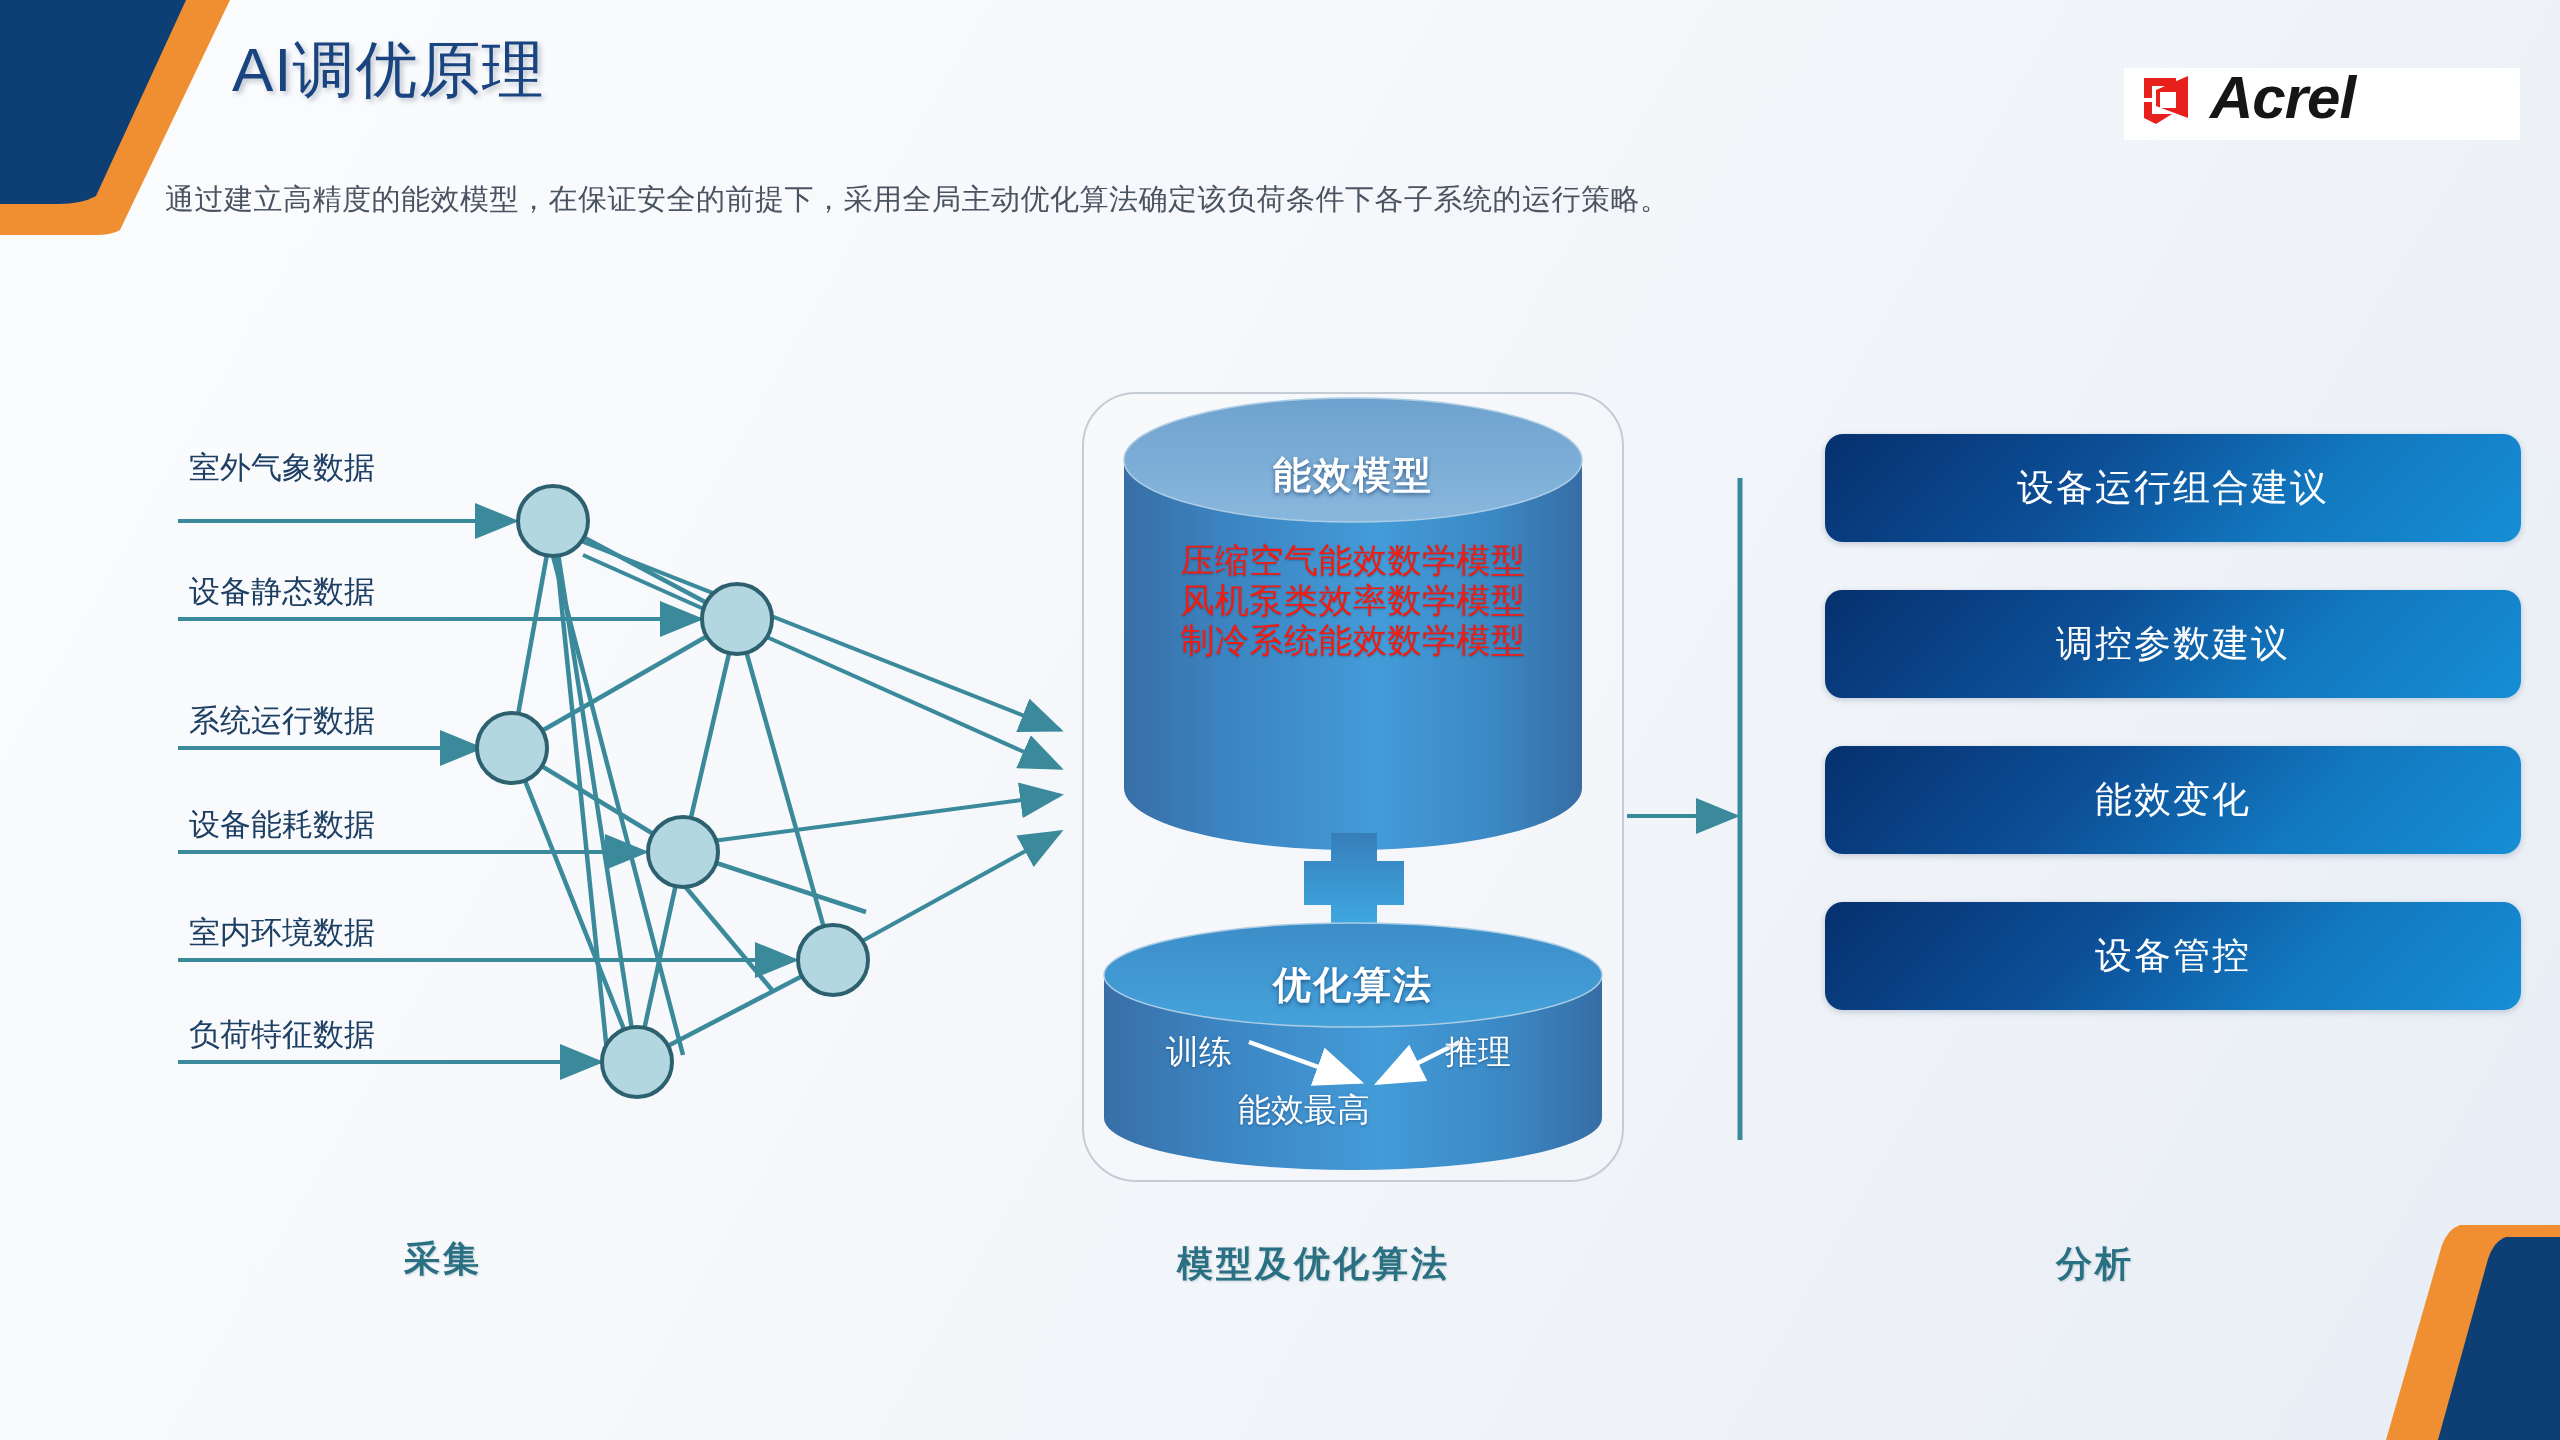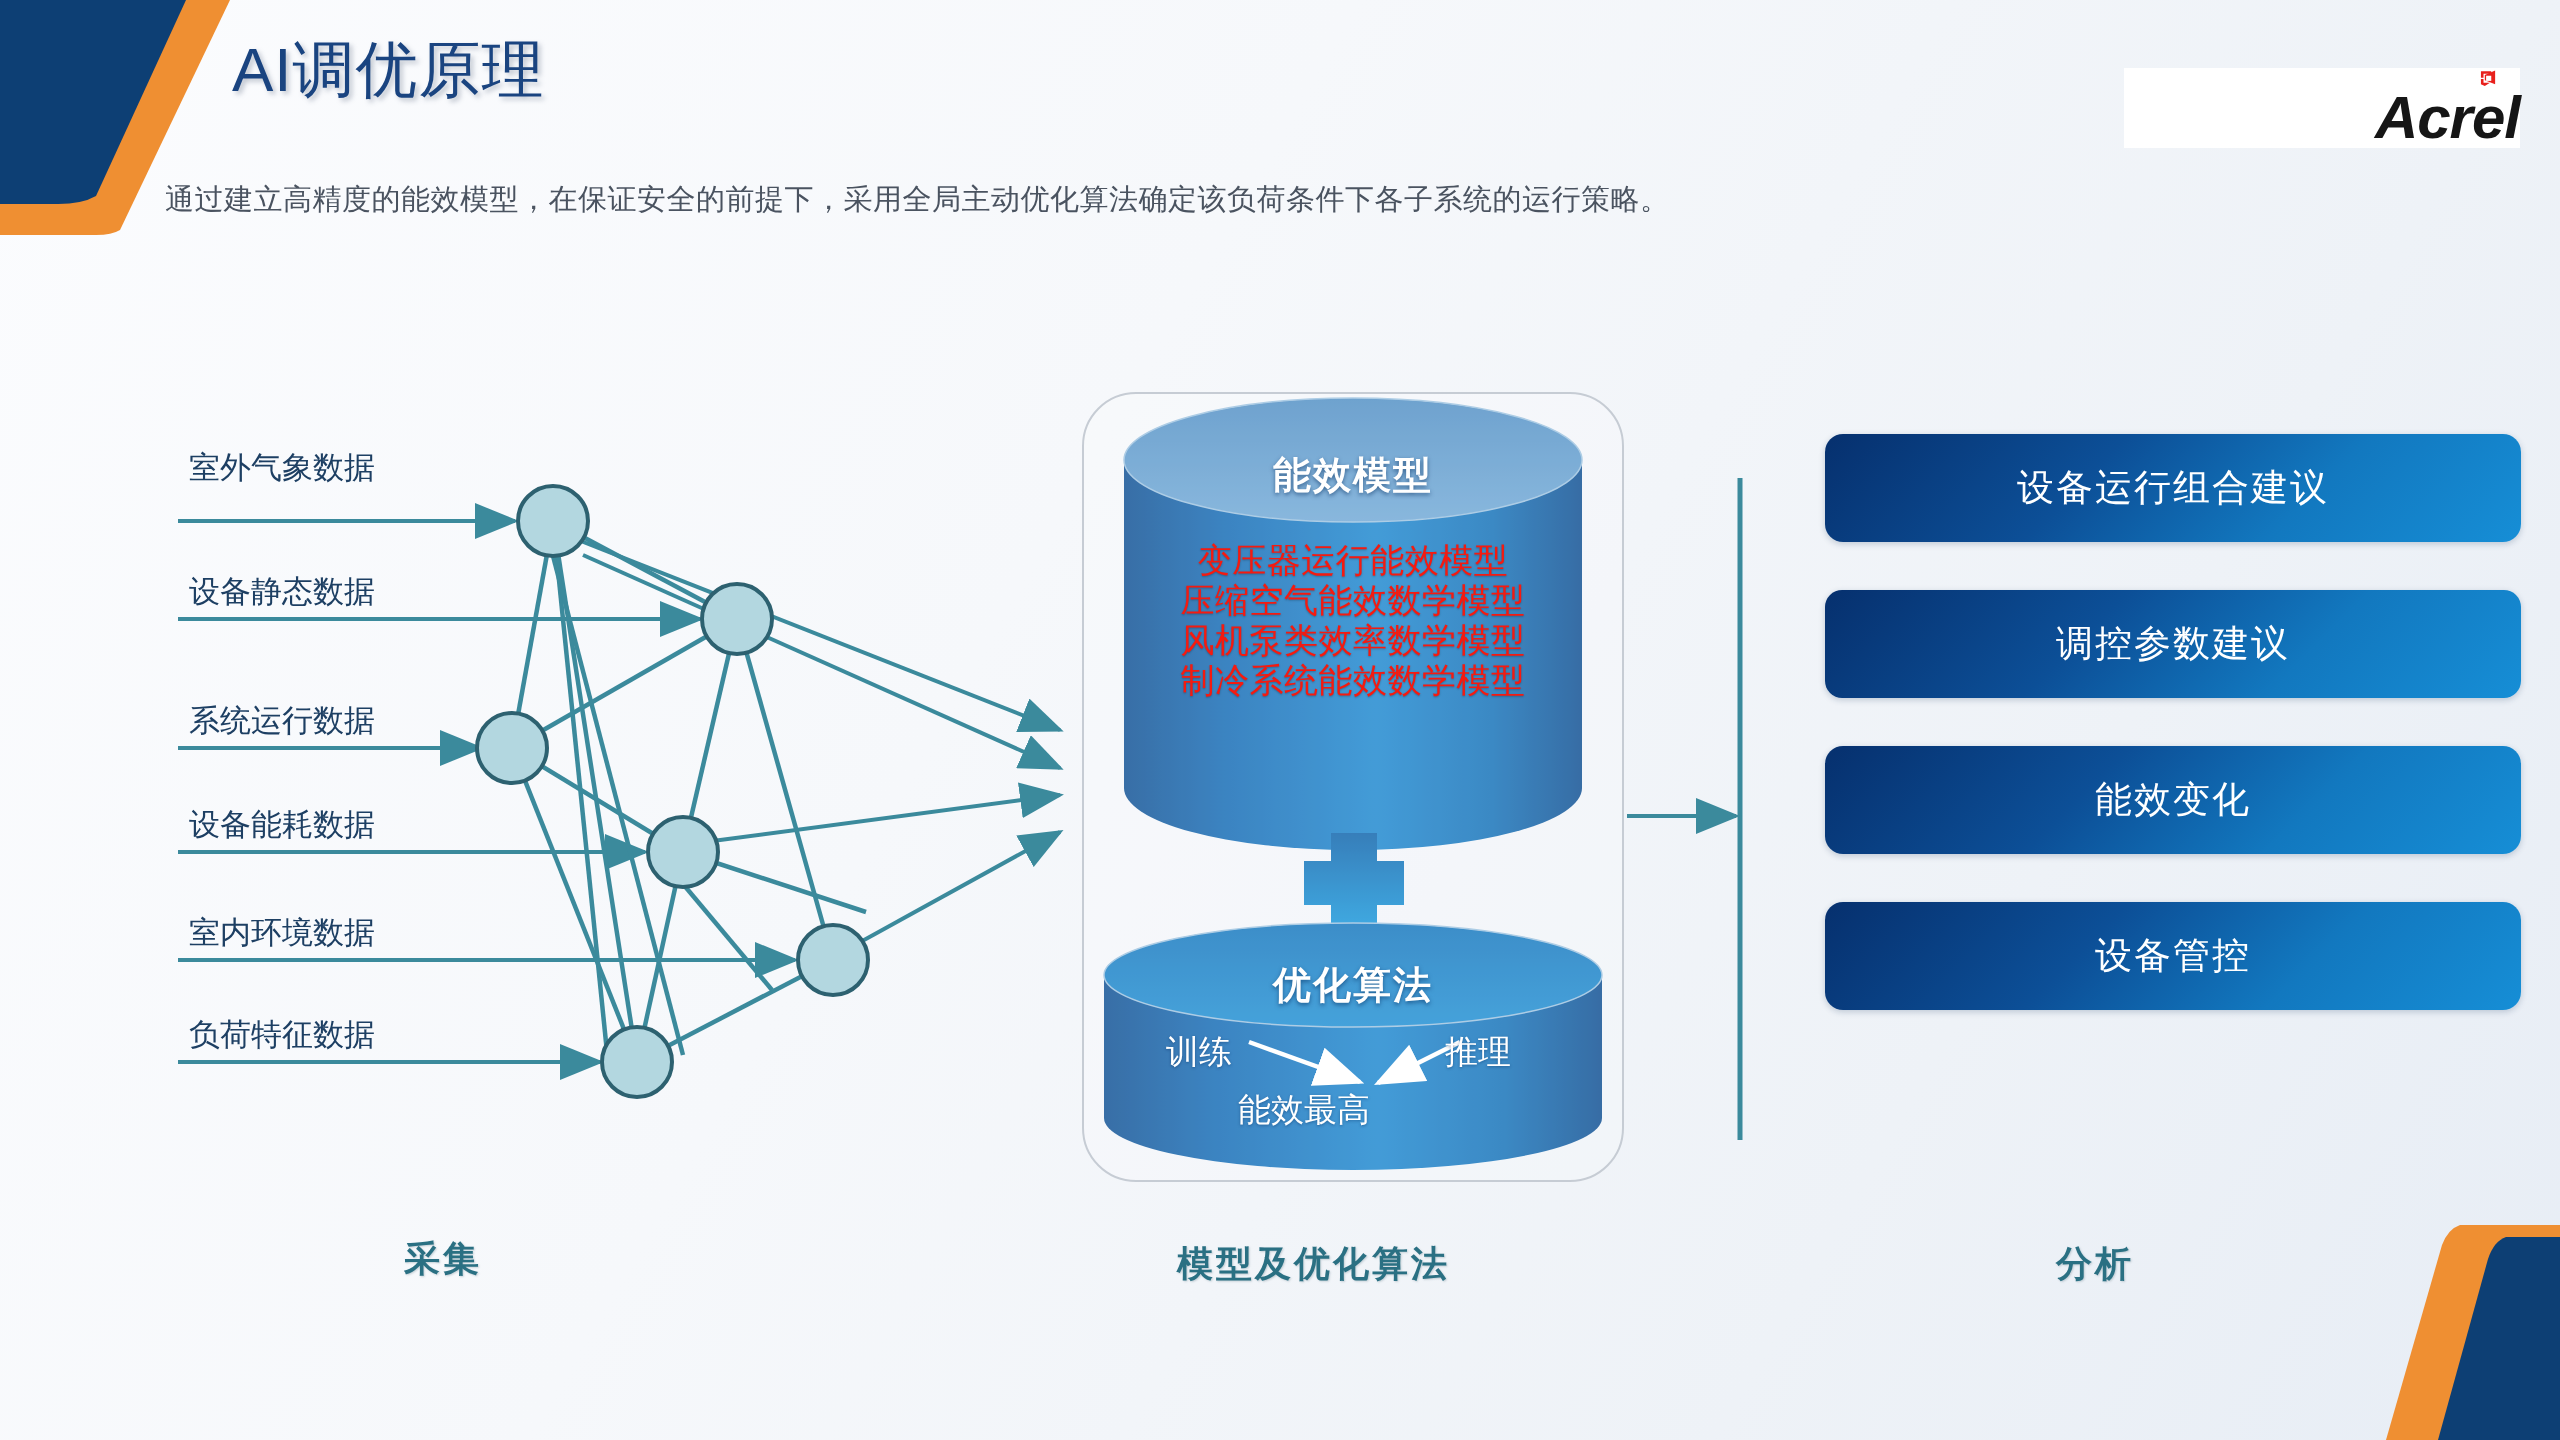--- a/index.html
+++ b/index.html
@@ -23,22 +23,22 @@
     text-shadow:3px 3px 5px rgba(120,130,150,.45);
     white-space:nowrap;
   }
   #subtitle{
     position:absolute;left:165px;top:180px;
     font-size:29px;color:#4a5360;letter-spacing:.5px;white-space:nowrap;
   }
 
   
   #logo-box{
-    position:absolute;left:2124px;top:68px;width:396px;height:80px;
-    background:#ffffff;display:flex;align-items:flex-end;padding-left:14px;box-sizing:border-box;flex-direction:column;
+    position:absolute;left:2124px;top:68px;width:396px;height:72px;
+    background:#ffffff;display:flex;align-items:flex-start;padding-left:14px;box-sizing:border-box;
   }
   #logo-text{
     font-size:60px;font-weight:bold;font-style:italic;color:#161616;
     letter-spacing:-1px;line-height:1;margin-left:10px;
     font-family:"Liberation Sans","DejaVu Sans",sans-serif;
   }
 
   
   .input-label{
     position:absolute;font-size:31px;color:#1d3f63;white-space:nowrap;
@@ -230,21 +230,20 @@
 <div class="input-label" style="left:189px;top:700px;">系统运行数据</div>
 <div class="input-label" style="left:189px;top:804px;">设备能耗数据</div>
 <div class="input-label" style="left:189px;top:912px;">室内环境数据</div>
 <div class="input-label" style="left:189px;top:1014px;">负荷特征数据</div>
 
 <div id="model-shell"></div>
 
 <div class="cyl-text-top">能效模型</div>
 
 <div id="model-list">
-  <div>变压器运行能效模型</div>
   <div>压缩空气能效数学模型</div>
   <div>风机泵类效率数学模型</div>
   <div>制冷系统能效数学模型</div>
 </div>
 
 <div class="cyl-text-bot">优化算法</div>
 <div class="algo-word" id="algo-train">训练</div>
 <div class="algo-word" id="algo-infer">推理</div>
 <div class="algo-word" id="algo-best">能效最高</div>
 

